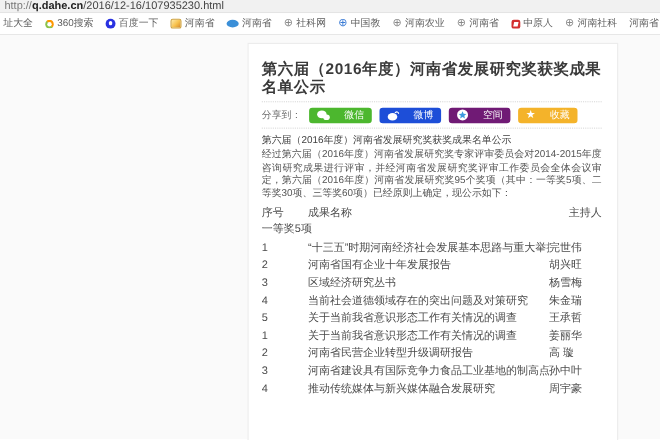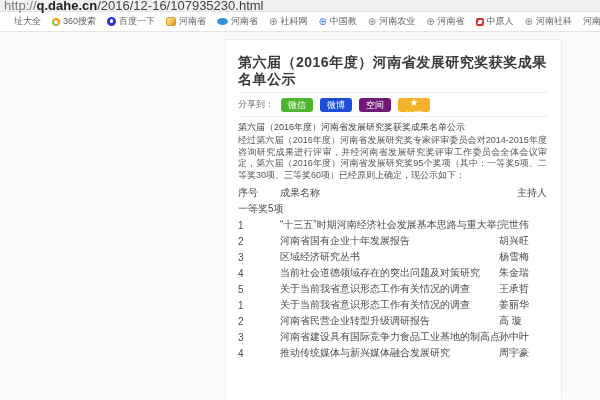--- a/index.html
+++ b/index.html
@@ -1,27 +1,27 @@
 <!DOCTYPE html>
 <html><head>
 <meta charset="utf-8">
 <style>
   * { margin:0; padding:0; box-sizing:border-box; }
   html,body { width:600px; height:400px; overflow:hidden; background:#fff;
     font-family:"Liberation Sans","DejaVu Sans",sans-serif; }
 
   
   .urlbar { height:12px; background:#f1f1f1; border-bottom:1px solid #e3e3e3;
-    font-size:13px; line-height:11px; color:#777; padding-left:4px; white-space:nowrap; }
+    font-size:10px; line-height:11px; color:#777; padding-left:4px; white-space:nowrap; }
   .urlbar .host { font-weight:bold; color:#222; }
   .urlbar .path { color:#444; }
 
   
   .bookmarks { height:20px; background:#fff; border-bottom:1px solid #e5e5e5;
-    display:flex; align-items:center; gap:11px; padding:0 20px;
+    display:flex; align-items:center; gap:11px; padding:0 9px;
     font-size:9px; color:#5f5f5f; white-space:nowrap; overflow:hidden; }
   .bm { display:inline-flex; align-items:center; gap:3px; flex:0 0 auto; cursor:pointer; }
   .bm.first { margin-left:-6px; }
   .bi { display:inline-block; }
   .bi.ring { width:8px; height:8px; border-radius:50%; border:2px solid #8bc34a; border-top-color:#ff9800; border-right-color:#ff9800; }
   .bi.baidu { width:9px; height:9px; border-radius:50%; background:#2932e1;
     position:relative; }
   .bi.baidu::after { content:""; position:absolute; left:3px; top:2px; width:3px; height:4px; background:#fff; border-radius:2px; }
   .bi.pic { width:10px; height:9px; border-radius:2px; border:1px solid #cfa13a;
     background:linear-gradient(135deg,#fde9a8 0%,#f7c14b 55%,#d4872a 100%); }
@@ -36,22 +36,22 @@
   .card { position:absolute; left:225px; top:7px; width:337px; height:372px;
     background:#fff; border:1px solid #ececec; padding:14px 14px 0 12px; overflow:hidden; }
 
   .title { font-size:14px; line-height:17px; font-weight:600; color:#3a3a3a; letter-spacing:0.5px; }
   .meta { margin-top:4px; display:flex; gap:16px; font-size:8px; color:#ababab; height:10px; align-items:center; }
   .dotted { border-top:1px dotted #d9d9d9; margin:4px 0; }
 
   .share-row { display:flex; align-items:center; gap:7px; height:15px; }
   .share-label { font-size:9px; color:#707070; }
   .share-btn { height:14px; padding:0 7px; border:none; border-radius:3px; color:#fff;
-    font-size:9px; display:inline-flex; align-items:center; gap:1px; cursor:pointer;
-    font-family:inherit;flex-direction:column; }
+    font-size:9px; display:inline-flex; align-items:center; gap:13px; cursor:pointer;
+    font-family:inherit; }
   .share-btn.wechat { background:#4cb72e; }
   .share-btn.weibo  { background:#1d4ed8; }
   .share-btn.qzone  { background:#701a75; }
   .share-btn.fav    { background:#f4b32a; }
   .share-btn .star { font-size:10px; line-height:10px; color:#fff; font-family:"DejaVu Sans",sans-serif; }
 
   .subtitle { margin:4px 0; font-size:9px; color:#3f3f3f; height:10px; }
   .intro { font-size:9px; line-height:11.5px; color:#555; text-align:justify; }
 
   .tbl { margin-top:4px; font-size:10px; color:#4a4a4a; }

